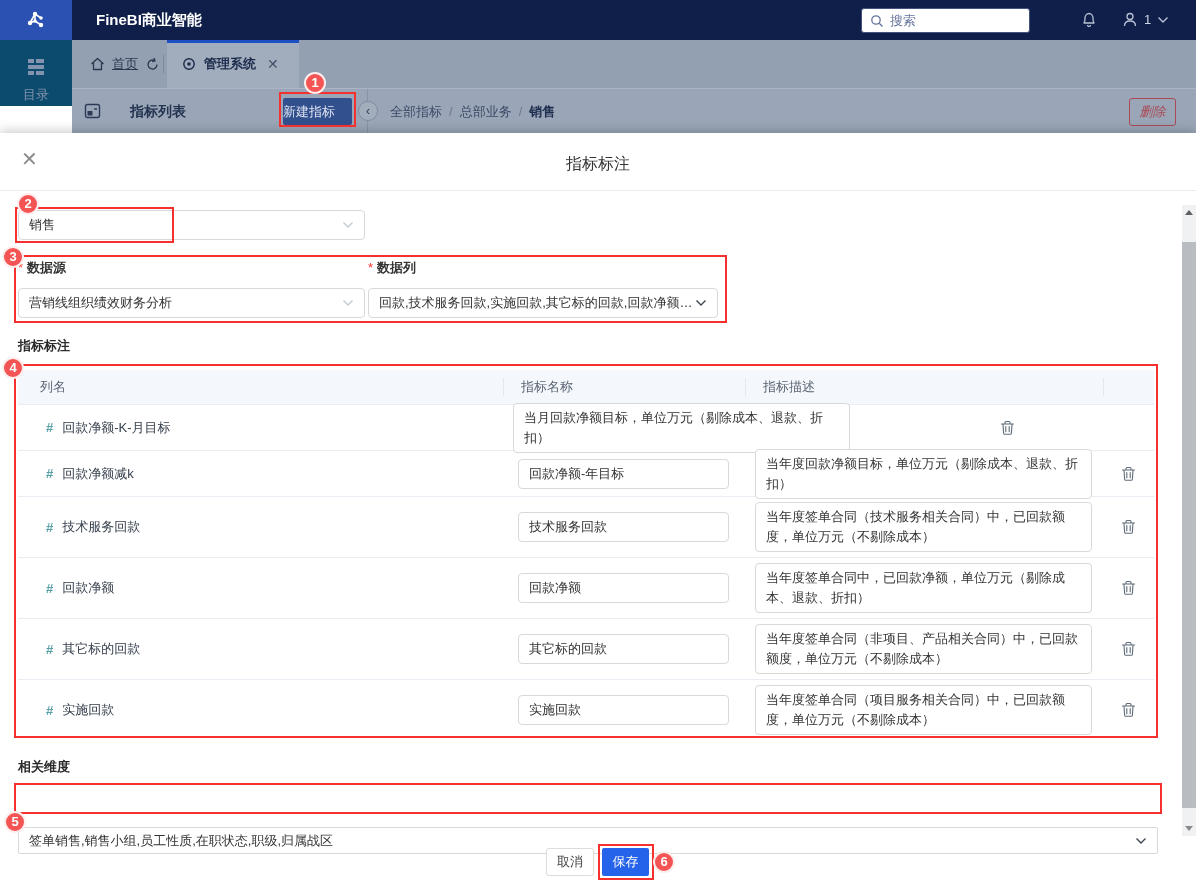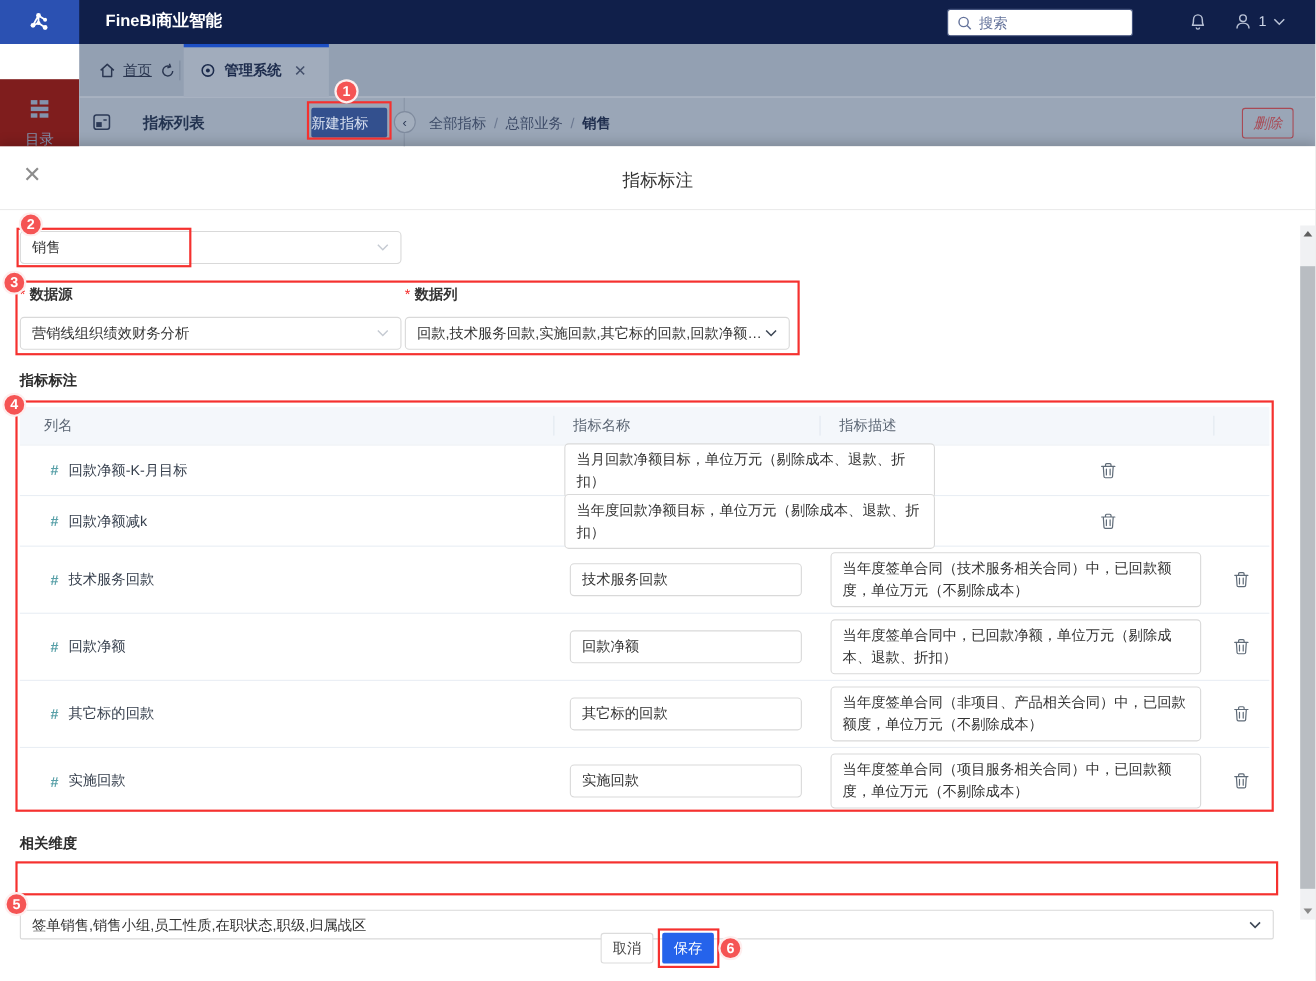--- a/index.html
+++ b/index.html
@@ -13,21 +13,21 @@
   .brand { position:absolute; left:96px; top:0; height:40px; line-height:40px; color:#ffffff; font-size:15px; font-weight:bold; }
   .searchbox { position:absolute; left:861px; top:8px; width:169px; height:25px; border:1px solid #44537d; border-radius:3px; background:#ffffff; display:flex; align-items:center; padding:0 8px; gap:6px; }
   .searchbox .ph { color:#64739b; font-size:13px; }
   .top-ico { position:absolute; top:10px; }
   .bell { left:1080px; }
   .person { left:1121px; }
   .user-num { position:absolute; left:1144px; top:0; height:40px; line-height:40px; color:#cdd5e6; font-size:13px; }
   .user-chevron { position:absolute; left:1157px; top:16px; }
 
   
-  .sidebar { position:absolute; left:0; top:40px; width:72px; height:66px; background:#7f1d1d;margin-top:32px; }
+  .sidebar { position:absolute; left:0; top:40px; width:72px; height:66px; background:#0c4a6e; }
   .cat-item { position:absolute; left:0; top:18px; width:72px; text-align:center; color:#8392ad; font-size:13px; }
   .cat-item svg { display:block; margin:0 auto 10px auto; }
 
   
   .tabrow { position:absolute; left:72px; top:40px; width:1124px; height:48px; background:#93a0b2; }
   .tab { position:absolute; top:0; height:48px; display:flex; align-items:center; gap:7px; font-size:13px; color:#2a3650; padding:0 14px; }
   .tab-home { left:4px;text-decoration:underline; }
   .tab-active { left:95px; width:132px; background:#a1acbc; color:#1c2b4c; font-weight:bold;text-align:center; }
   .tab-active .topline { position:absolute; left:0; top:0; width:100%; height:3px; background:#1d4fc4; }
   .tab-x { font-size:14px; color:#44506b; font-weight:normal; margin-left:4px; }
@@ -253,20 +253,23 @@
                   <path d="M1.5 4 H13.5 M5 4 V2.5 A1 1 0 0 1 6 1.5 H9 A1 1 0 0 1 10 2.5 V4 M3 4 L3.6 13.2 A1.2 1.2 0 0 0 4.8 14.3 H10.2 A1.2 1.2 0 0 0 11.4 13.2 L12 4 M5.8 6.5 V11.8 M9.2 6.5 V11.8" stroke="#5f6b78" stroke-width="1.1" fill="none" stroke-linecap="round"></path>
                 </svg>
               </button>
             </div>
           </div>
           <div class="trow">
             <div class="tc1">
               <span class="hash">#</span>
               <span>回款净额减k</span>
             </div>
+            <div class="tc2">
+              <div class="cell-input name-input">回款净额-年目标</div>
+            </div>
             <div class="tc3">
               <div class="cell-input desc-input">当年度回款净额目标，单位万元（剔除成本、退款、折扣）</div>
             </div>
             <div class="tc4">
               <button class="trash-btn">
                 <svg width="15" height="16" viewBox="0 0 15 16">
                   <path d="M1.5 4 H13.5 M5 4 V2.5 A1 1 0 0 1 6 1.5 H9 A1 1 0 0 1 10 2.5 V4 M3 4 L3.6 13.2 A1.2 1.2 0 0 0 4.8 14.3 H10.2 A1.2 1.2 0 0 0 11.4 13.2 L12 4 M5.8 6.5 V11.8 M9.2 6.5 V11.8" stroke="#5f6b78" stroke-width="1.1" fill="none" stroke-linecap="round"></path>
                 </svg>
               </button>
             </div>

